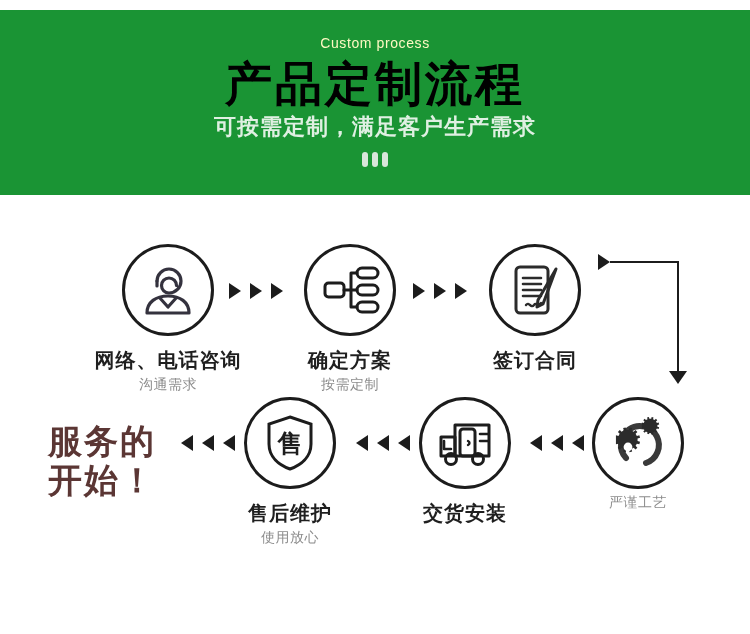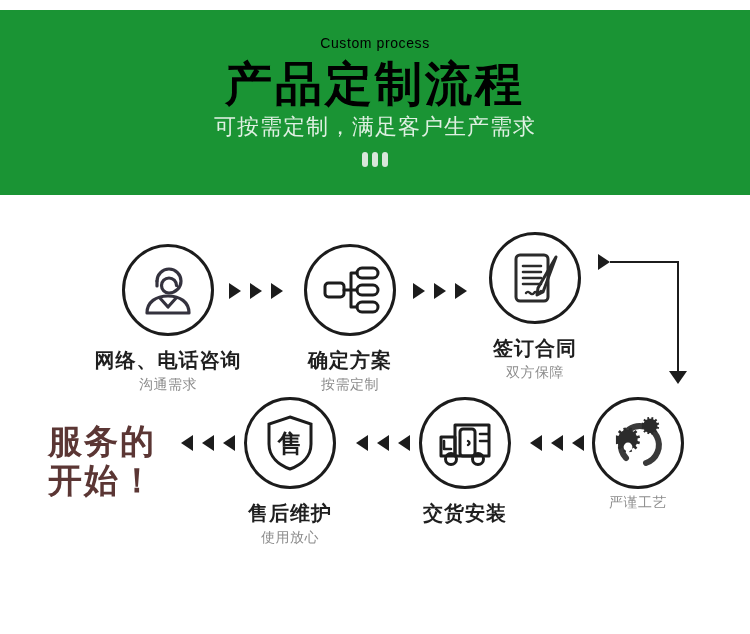--- a/index.html
+++ b/index.html
@@ -29,40 +29,40 @@
     height: 185px;
     background: #1a9434;
     box-sizing: border-box;
     display: flex;
     flex-direction: column;
     align-items: center;
     justify-content: flex-start;
     padding-top: 26px;
   }
   .banner-eyebrow {
-    color: #000000;
+    color: #fef9c3;
     font-size: 14px;
     letter-spacing: 0.6px;
     line-height: 1;
     margin-bottom: 9px;
     font-weight: 400;
   }
   .banner-title {
     color: #000000;
     font-size: 47px;
     font-weight: 700;
     letter-spacing: 3px;
     line-height: 1.05;
     margin: 0 0 7px 0;
     white-space: nowrap;
   }
   .banner-sub {
     color: #dff0e2;
     font-size: 22px;
-    font-weight: 400;
+    font-weight: 700;
     letter-spacing: 1px;
     line-height: 1.1;
     margin-bottom: 12px;
     white-space: nowrap;
   }
   .banner-dots {
     display: flex;
     gap: 4px;
     align-items: center;
   }
@@ -223,31 +223,30 @@
     <div class="node-title">确定方案</div>
     <div class="node-sub">按需定制</div>
   </div>
 
   <div class="arrows" style="left:413px; top:88px;">
     <span class="tri tri-right"></span>
     <span class="tri tri-right"></span>
     <span class="tri tri-right"></span>
   </div>
 
-  <div class="node" style="left:455px; top:37px;">
+  <div class="node" style="left:455px; top:49px;">
     <div class="circle">
       <svg width="62" height="62" viewBox="0 0 62 62">
         <rect x="12" y="8" width="32" height="46" rx="4" fill="none" stroke="#2b2b2b" stroke-width="3"></rect>
         <path d="M19 19 H37 M19 25 H37 M19 31 H37 M19 37 H37" fill="none" stroke="#2b2b2b" stroke-width="2.6" stroke-linecap="round"></path>
         <path d="M22 46 C25 42 27 50 30 46 C32 43 34 48 37 44" fill="none" stroke="#2b2b2b" stroke-width="2.4" stroke-linecap="round"></path>
         <path d="M52 10 L34 41 L33 48 L39 45 Z" fill="none" stroke="#2b2b2b" stroke-width="3" stroke-linejoin="round"></path>
       </svg>
     </div>
     <div class="node-title">签订合同</div>
-    <div class="node-sub">双方保障</div>
   </div>
 
   <div class="connector" style="left:0; top:0; width:750px; height:439px;">
     <div class="conn-arrow-right" style="left:598px; top:59px;"></div>
     <div class="conn-h" style="left:610px; top:66px; width:69px;"></div>
     <div class="conn-v" style="left:677px; top:66px; height:112px;"></div>
     <div class="conn-arrow-down" style="left:669px; top:176px;"></div>
   </div>
 
   <div class="start-label" style="left:48px; top:227px;text-align:center;">

